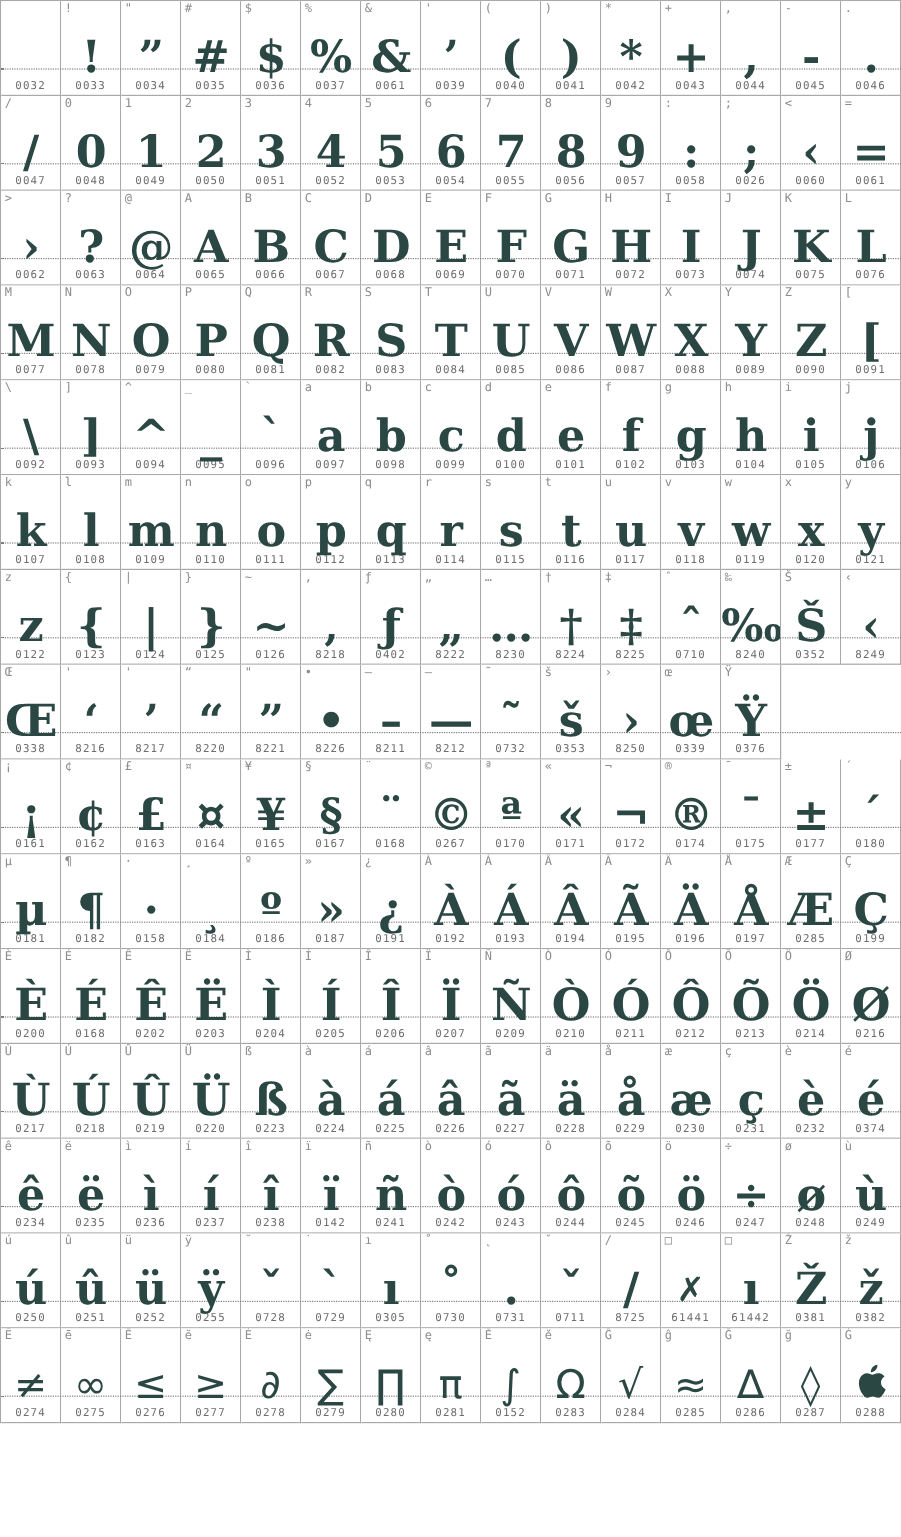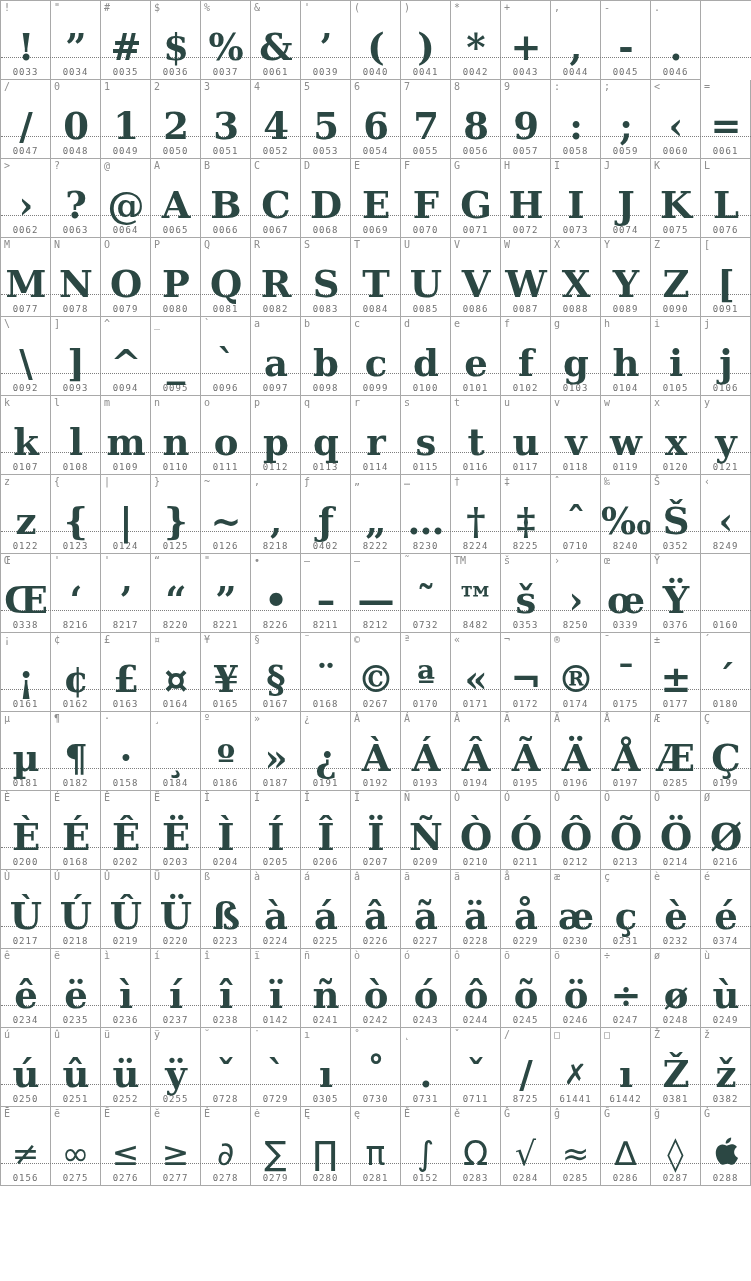--- a/index.html
+++ b/index.html
@@ -14,20 +14,25 @@
   .glyph.sans{font-family:"DejaVu Sans",sans-serif;font-weight:bold;font-size:28px;bottom:17px;letter-spacing:0;}
   .code{position:absolute;left:0;right:0;bottom:2px;text-align:center;font-family:"DejaVu Sans Mono",monospace;font-size:9px;color:#6e6e6e;letter-spacing:1px;z-index:2;}
   .apple-svg{position:absolute;left:50%;transform:translateX(-50%);bottom:19px;z-index:4;}
 </style>
 </head>
 <body>
 
 <div class="grid" id="glyph-grid">
     <div class="row">
       <div class="cell">
+        <span class="char-label"></span>
+        <span class="glyph"></span>
+        <span class="code">0032</span>
+      </div>
+      <div class="cell">
         <span class="char-label">!</span>
         <span class="glyph">!</span>
         <span class="code">0033</span>
       </div>
       <div class="cell">
         <span class="char-label">"</span>
         <span class="glyph">”</span>
         <span class="code">0034</span>
       </div>
       <div class="cell">
@@ -148,21 +153,21 @@
         <span class="code">0057</span>
       </div>
       <div class="cell">
         <span class="char-label">:</span>
         <span class="glyph">:</span>
         <span class="code">0058</span>
       </div>
       <div class="cell">
         <span class="char-label">;</span>
         <span class="glyph">;</span>
-        <span class="code">0059</span>
+        <span class="code">0026</span>
       </div>
       <div class="cell">
         <span class="char-label">&lt;</span>
         <span class="glyph">‹</span>
         <span class="code">0060</span>
       </div>
       <div class="cell">
         <span class="char-label">=</span>
         <span class="glyph">=</span>
         <span class="code">0061</span>
@@ -593,49 +598,39 @@
         <span class="char-label">—</span>
         <span class="glyph">—</span>
         <span class="code">8212</span>
       </div>
       <div class="cell">
         <span class="char-label">˜</span>
         <span class="glyph">˜</span>
         <span class="code">0732</span>
       </div>
       <div class="cell">
-        <span class="char-label">TM</span>
-        <span class="glyph">™</span>
-        <span class="code">8482</span>
-      </div>
-      <div class="cell">
         <span class="char-label">š</span>
         <span class="glyph">š</span>
         <span class="code">0353</span>
       </div>
       <div class="cell">
         <span class="char-label">›</span>
         <span class="glyph">›</span>
         <span class="code">8250</span>
       </div>
       <div class="cell">
         <span class="char-label">œ</span>
         <span class="glyph">œ</span>
         <span class="code">0339</span>
       </div>
       <div class="cell">
         <span class="char-label">Ÿ</span>
         <span class="glyph">Ÿ</span>
         <span class="code">0376</span>
       </div>
-      <div class="cell">
-        <span class="char-label"></span>
-        <span class="glyph"></span>
-        <span class="code">0160</span>
-      </div>
     </div>
     <div class="row">
       <div class="cell">
         <span class="char-label">¡</span>
         <span class="glyph">¡</span>
         <span class="code">0161</span>
       </div>
       <div class="cell">
         <span class="char-label">¢</span>
         <span class="glyph">¢</span>
@@ -1089,21 +1084,21 @@
       <div class="cell">
         <span class="char-label">ž</span>
         <span class="glyph">ž</span>
         <span class="code">0382</span>
       </div>
     </div>
     <div class="row">
       <div class="cell">
         <span class="char-label">Ē</span>
         <span class="glyph math">≠</span>
-        <span class="code">0156</span>
+        <span class="code">0274</span>
       </div>
       <div class="cell">
         <span class="char-label">ē</span>
         <span class="glyph math">∞</span>
         <span class="code">0275</span>
       </div>
       <div class="cell">
         <span class="char-label">Ĕ</span>
         <span class="glyph math">≤</span>
         <span class="code">0276</span>

